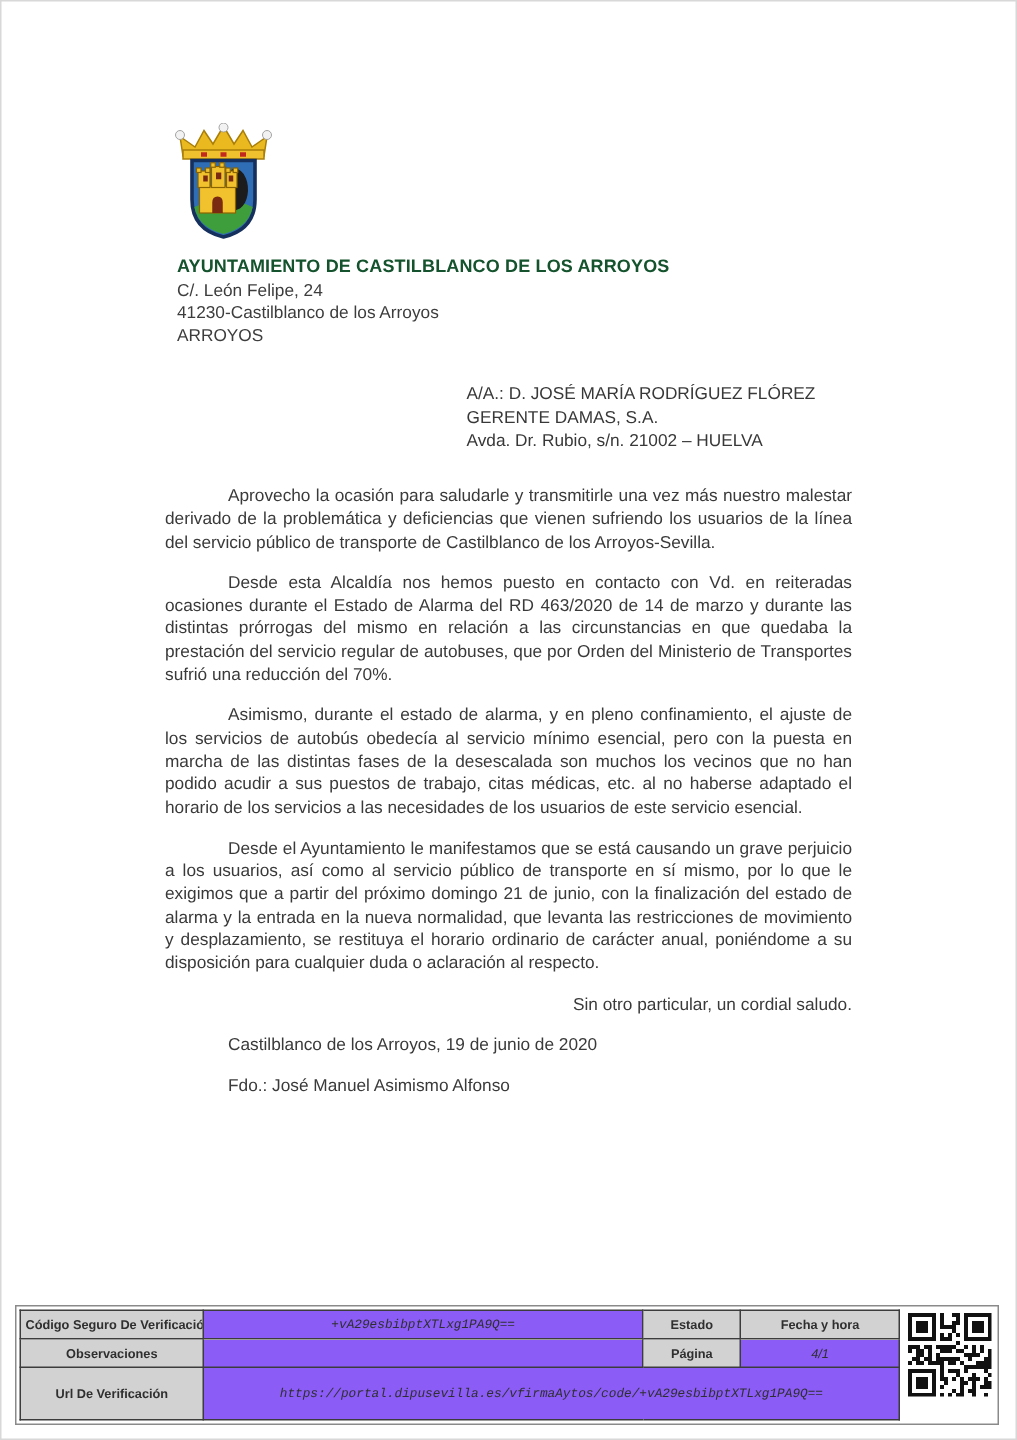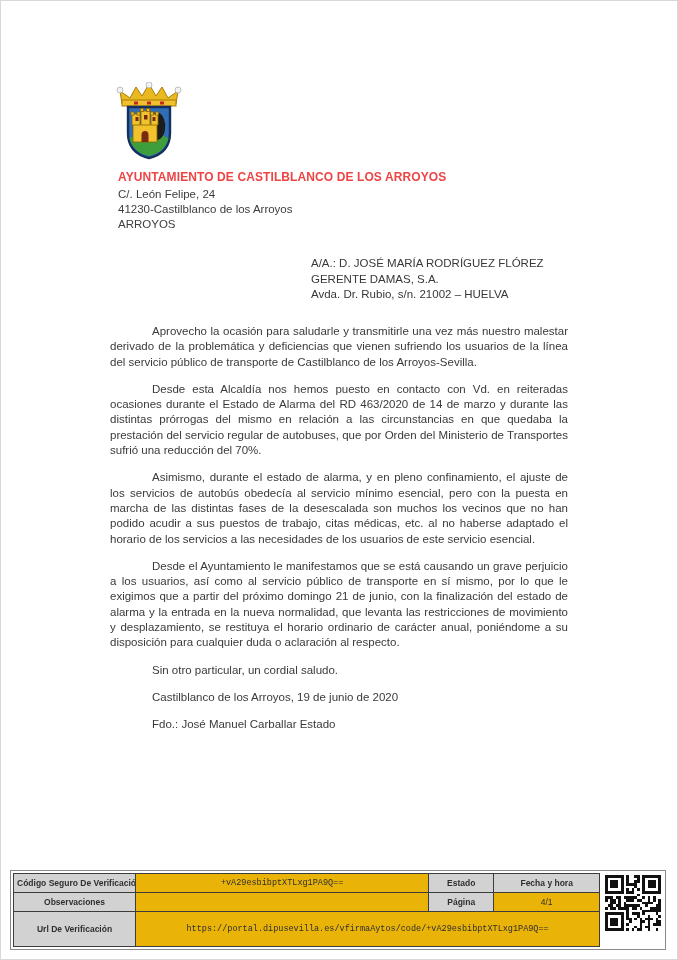--- a/index.html
+++ b/index.html
@@ -5,47 +5,47 @@
   html,body{margin:0;padding:0;background:#e9e9e9;}
   .page{
     position:relative;width:678px;height:960px;background:#ffffff;
     font-family:"Liberation Sans","DejaVu Sans",sans-serif;color:#3d3d3d;
     overflow:hidden;margin:0 auto;box-shadow:0 0 0 1px #d8d8d8 inset;
   }
   
   .crest{position:absolute;left:116px;top:82px;width:66px;height:78px;}
   
   .sender{position:absolute;left:118px;top:170px;font-size:11.5px;line-height:15px;}
-  .sender .name{font-weight:bold;font-size:12px;color:#ef4444;letter-spacing:.1px;margin-bottom:2px;}
+  .sender .name{font-weight:bold;font-size:12px;color:#14532d;letter-spacing:.1px;margin-bottom:2px;}
   
   .recipient{position:absolute;left:311px;top:256px;font-size:11.5px;line-height:15.5px;color:#383838;}
   
   .letter-body{
     position:absolute;left:110px;top:324px;width:458px;
     font-size:11.5px;line-height:15.3px;text-align:justify;color:#3a3a3a;
   }
   .letter-body p{margin:0 0 12px 0;text-indent:42px;}
-  .letter-body .closing{text-align:left;}
+  .letter-body .closing{text-align:right;}
   .center-line{text-indent:0;}
   .dateline{margin-top:19px;}
   .signer-title{margin-top:2px;}
   .signature{margin-top:31px;}
   
   .footer{
     position:absolute;left:10px;top:870px;width:656px;height:80px;
     border:1px solid #8a8a8a;background:#fff;box-sizing:border-box;
     display:flex;align-items:stretch;padding:2px;gap:3px;
   }
   table.sig{border-collapse:collapse;width:588px;table-layout:fixed;}
   table.sig td{
     border:1px solid #3c3c3c;font-size:8.5px;padding:1px 3px;
     height:15px;overflow:hidden;white-space:nowrap;color:#2f2f2f;
   }
   td.lbl{background:#d2d2d2;font-weight:bold;text-align:center;}
-  td.val{background:#eab308;}
+  td.val{background:#8b5cf6;font-style:italic;}
   td.center{text-align:center;}
   td.mono{font-family:"Liberation Mono","DejaVu Sans Mono",monospace;color:#6a6a6a;font-size:8px;}
   tr.url-row td{height:30px;}
   .col-label{width:120px;}.col-value{width:288px;}.col-estado{width:64px;}.col-fecha{width:104px;}
   .qr-box{width:60px;display:flex;align-items:flex-start;justify-content:center;padding-top:2px;}
   .qr-box svg{width:56px;height:56px;}
 </style>
 </head>
 <body>
 
@@ -105,21 +105,21 @@
     <div>Avda. Dr. Rubio, s/n. 21002 – HUELVA</div>
   </div>
 
   <div class="letter-body">
     <p>Aprovecho la ocasión para saludarle y transmitirle una vez más nuestro malestar derivado de la problemática y deficiencias que vienen sufriendo los usuarios de la línea del servicio público de transporte de Castilblanco de los Arroyos-Sevilla.</p>
     <p>Desde esta Alcaldía nos hemos puesto en contacto con Vd. en reiteradas ocasiones durante el Estado de Alarma del RD 463/2020 de 14 de marzo y durante las distintas prórrogas del mismo en relación a las circunstancias en que quedaba la prestación del servicio regular de autobuses, que por Orden del Ministerio de Transportes sufrió una reducción del 70%.</p>
     <p>Asimismo, durante el estado de alarma, y en pleno confinamiento, el ajuste de los servicios de autobús obedecía al servicio mínimo esencial, pero con la puesta en marcha de las distintas fases de la desescalada son muchos los vecinos que no han podido acudir a sus puestos de trabajo, citas médicas, etc. al no haberse adaptado el horario de los servicios a las necesidades de los usuarios de este servicio esencial.</p>
     <p>Desde el Ayuntamiento le manifestamos que se está causando un grave perjuicio a los usuarios, así como al servicio público de transporte en sí mismo, por lo que le exigimos que a partir del próximo domingo 21 de junio, con la finalización del estado de alarma y la entrada en la nueva normalidad, que levanta las restricciones de movimiento y desplazamiento, se restituya el horario ordinario de carácter anual, poniéndome a su disposición para cualquier duda o aclaración al respecto.</p>
     <p class="closing">Sin otro particular, un cordial saludo.</p>
     <p class="center-line dateline">Castilblanco de los Arroyos, 19 de junio de 2020</p>
-    <p class="center-line signature">Fdo.: José Manuel Carballar Estado</p>
+    <p class="center-line signature">Fdo.: José Manuel Asimismo Alfonso</p>
   </div>
 
   <div class="footer">
     <table class="sig">
       <colgroup>
         <col class="col-label">
           <col class="col-value">
           <col class="col-estado">
           <col class="col-fecha">
       </colgroup>

